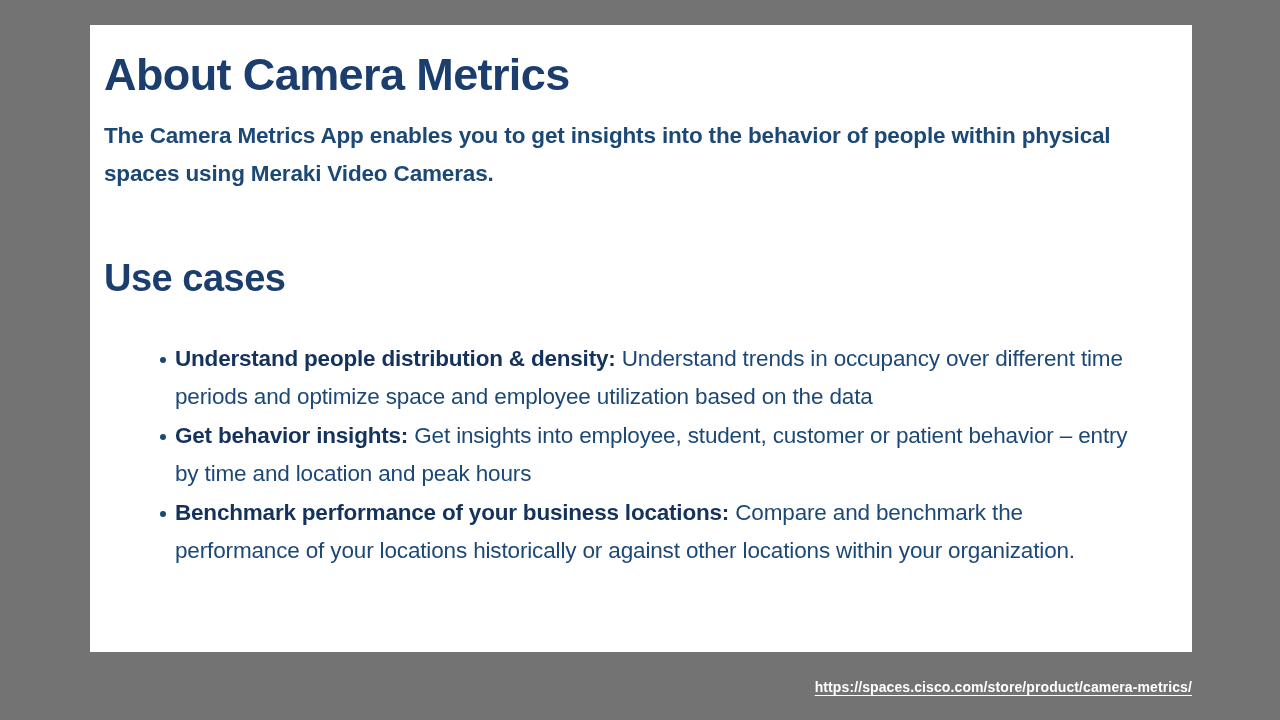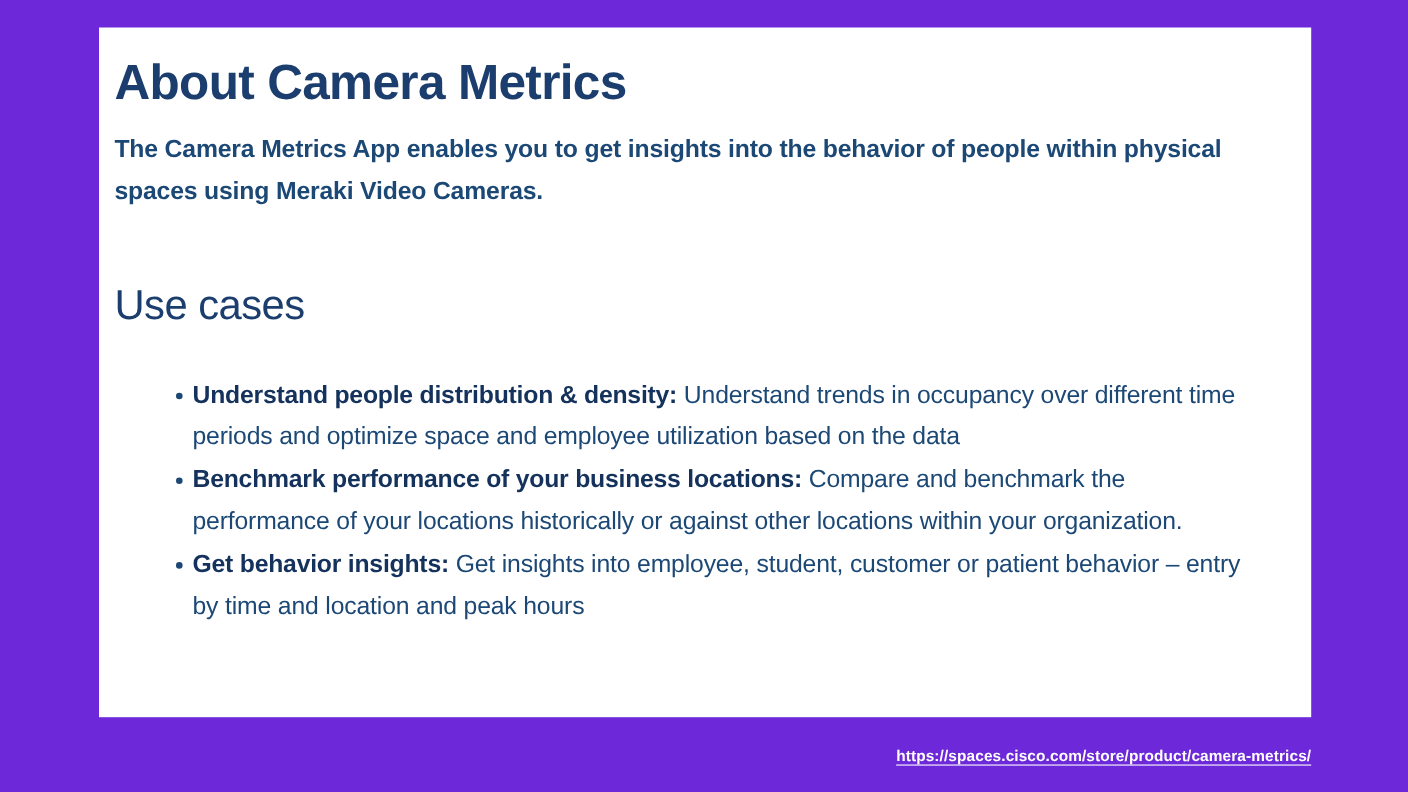--- a/index.html
+++ b/index.html
@@ -12,21 +12,21 @@
     overflow: hidden;
     background: #4a90c2;
     font-family: "Liberation Sans", sans-serif;
     -webkit-font-smoothing: antialiased;
   }
 
   .slide {
     position: relative;
     width: 1280px;
     height: 720px;
-    background: #6d28d9;
+    background: #737373;
   }
 
   
   .card {
     position: absolute;
     left: 90px;
     top: 25px;
     width: 1102px;
     height: 627px;
     background: #ffffff;
@@ -60,21 +60,21 @@
     font-weight: 700;
     color: #1c4876;
     letter-spacing: -0.15px;
   }
 
   .h2 {
     margin: 0;
     padding: 62px 0 0 0;
     font-size: 38px;
     line-height: 46px;
-    font-weight: 400;
+    font-weight: 700;
     letter-spacing: -0.5px;
     color: #1b3e6e;
   }
 
   
   ul.bullets {
     margin: 17px;
     padding: 22px 0 0 0;
     list-style: none;
   }
@@ -137,25 +137,25 @@
 
       <h2 class="h2">Use cases</h2>
 
       <ul class="bullets">
 
         <li>
           <span class="dot"></span><b>Understand people distribution &amp; density:</b><span> Understand trends in occupancy over different time periods and optimize space and employee utilization based on the data</span>
         </li>
 
         <li>
-          <span class="dot"></span><b>Benchmark performance of your business locations:</b><span> Compare and benchmark the performance of your locations historically or against other locations within your organization.</span>
+          <span class="dot"></span><b>Get behavior insights:</b><span> Get insights into employee, student, customer or patient behavior – entry by time and location and peak hours</span>
         </li>
 
         <li>
-          <span class="dot"></span><b>Get behavior insights:</b><span> Get insights into employee, student, customer or patient behavior – entry by time and location and peak hours</span>
+          <span class="dot"></span><b>Benchmark performance of your business locations:</b><span> Compare and benchmark the performance of your locations historically or against other locations within your organization.</span>
         </li>
 
       </ul>
 
     </div>
   </div>
 
   <a class="source-link" href="#">https://spaces.cisco.com/store/product/camera-metrics/</a>
 
 </div>

